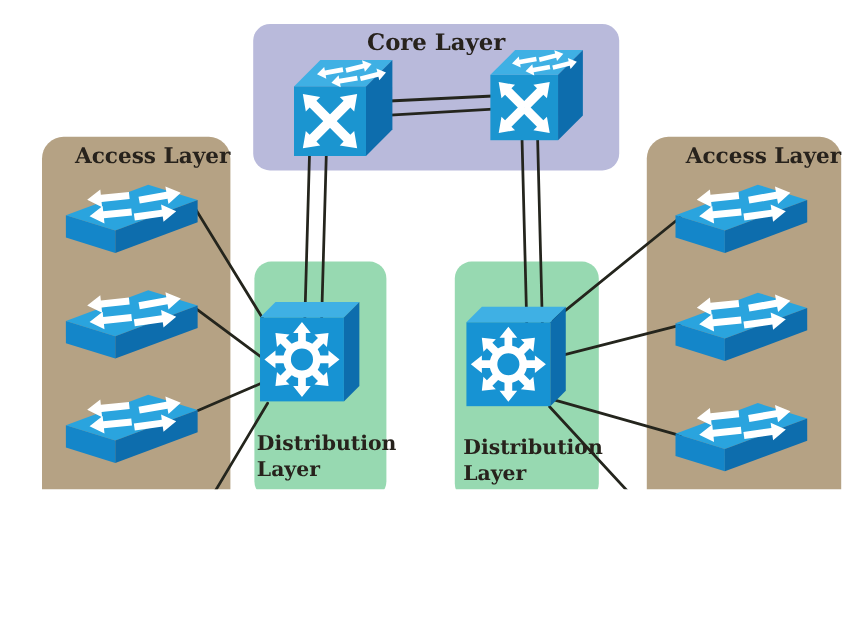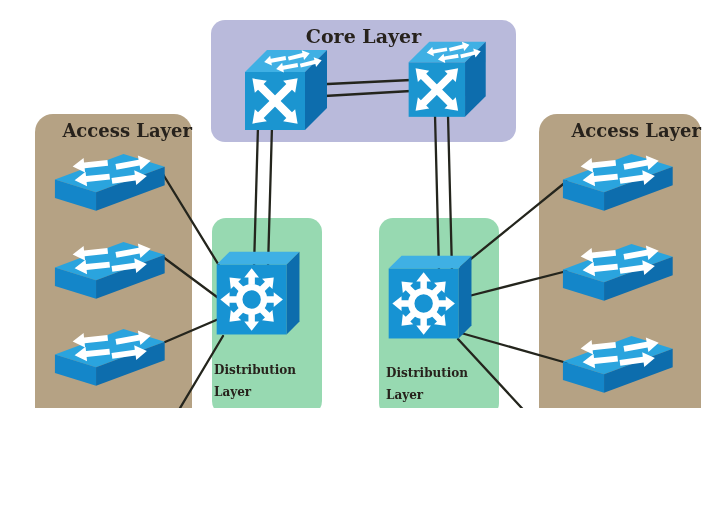--- a/index.html
+++ b/index.html
@@ -20,21 +20,21 @@
     position:absolute;
     color:#27221c;
     font-weight:bold;
     z-index:3;
     white-space:nowrap;
   }
   .core-label{left:200px;top:25px;width:305px;text-align:center;font-size:19px;}
   .access-label{font-size:18px;text-align:right;}
   .access-label-left{left:24px;top:120px;width:157px;}
   .access-label-right{left:528px;top:120px;width:162px;}
-  .dist-label{font-size:12px;line-height:22px;white-space:normal;width:110px;text-align:left;}
+  .dist-label{font-size:17px;line-height:22px;white-space:normal;width:110px;text-align:left;}
   .dist-label-left{left:203px;top:359px;}
   .dist-label-right{left:375px;top:362px;}
   svg.overlay{position:absolute;left:0;top:0;z-index:2;}
   .link{stroke:#24251d;stroke-width:2.3;stroke-linecap:round;}
 </style>
 </head>
 <body>
 
 <div class="canvas">
 

